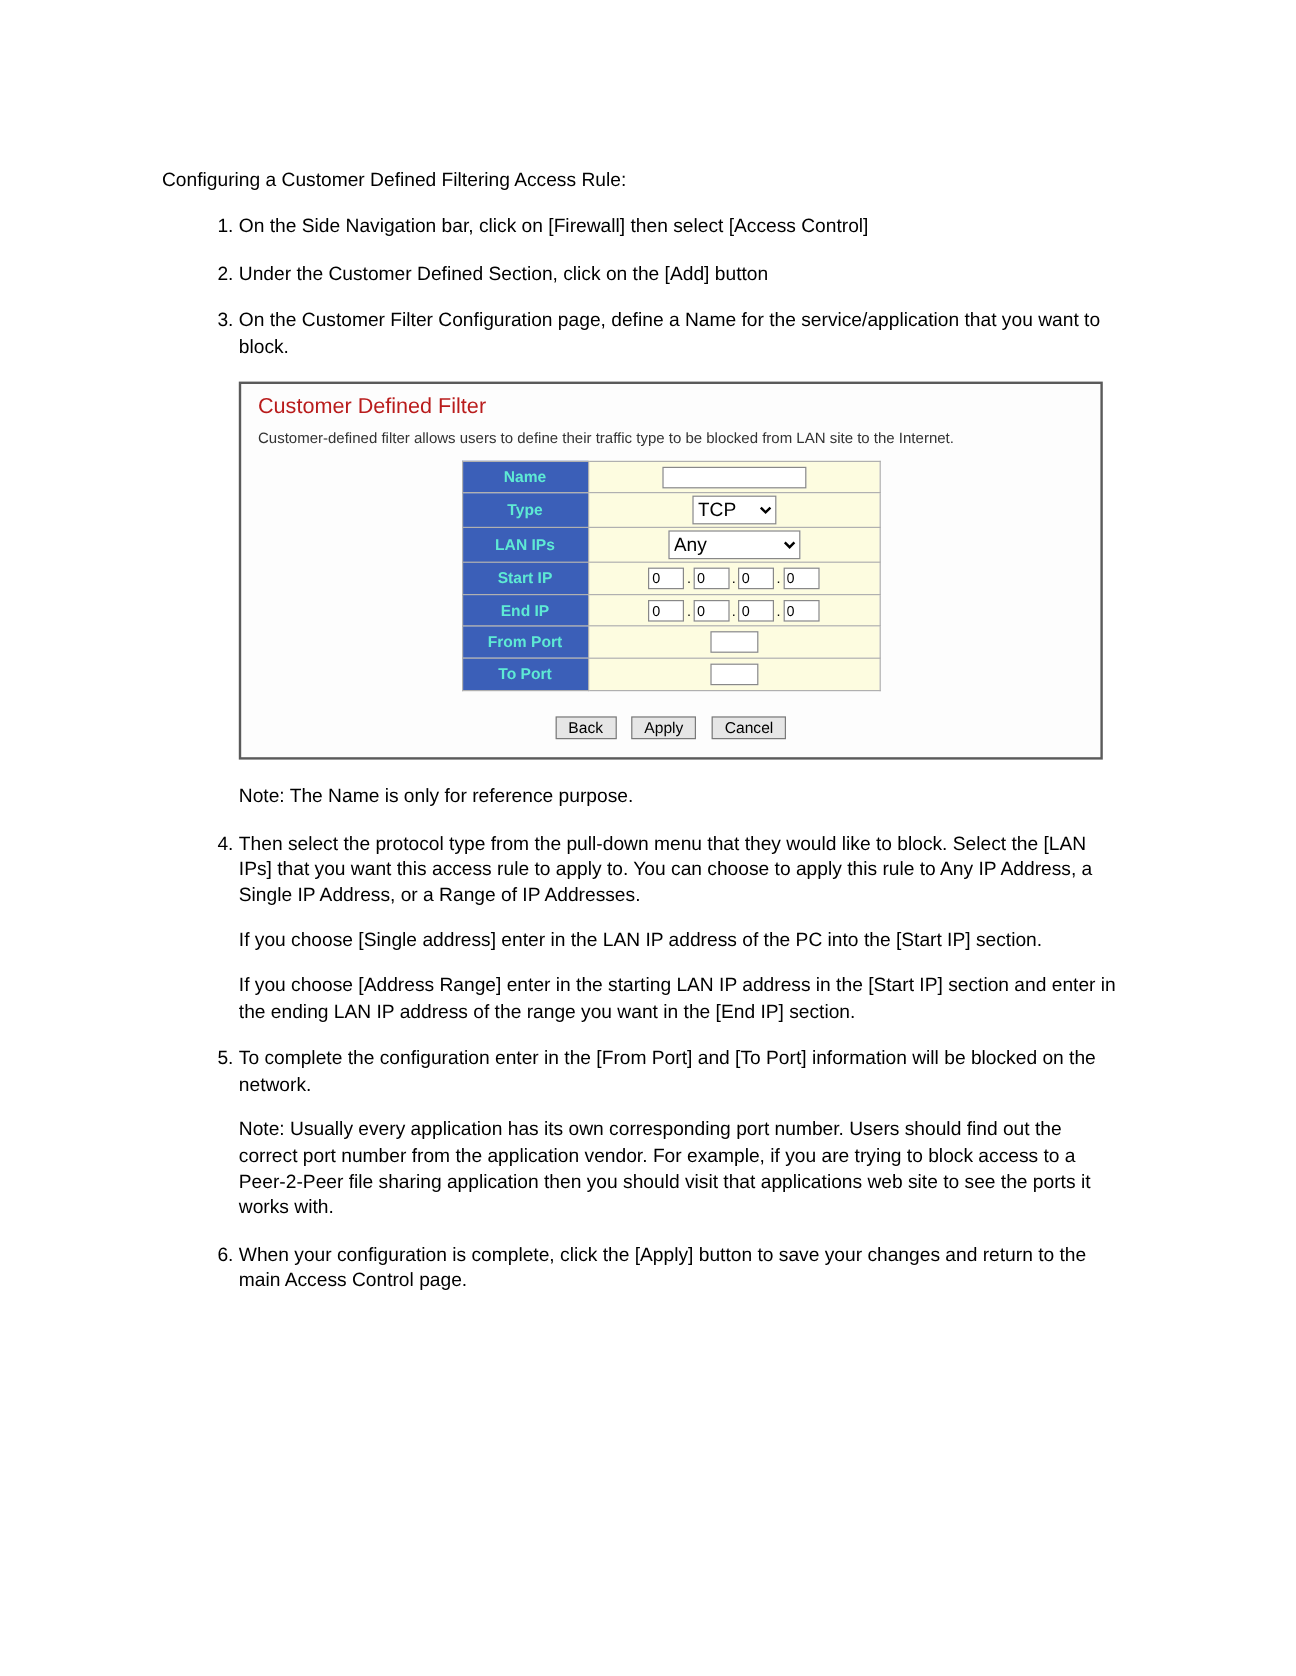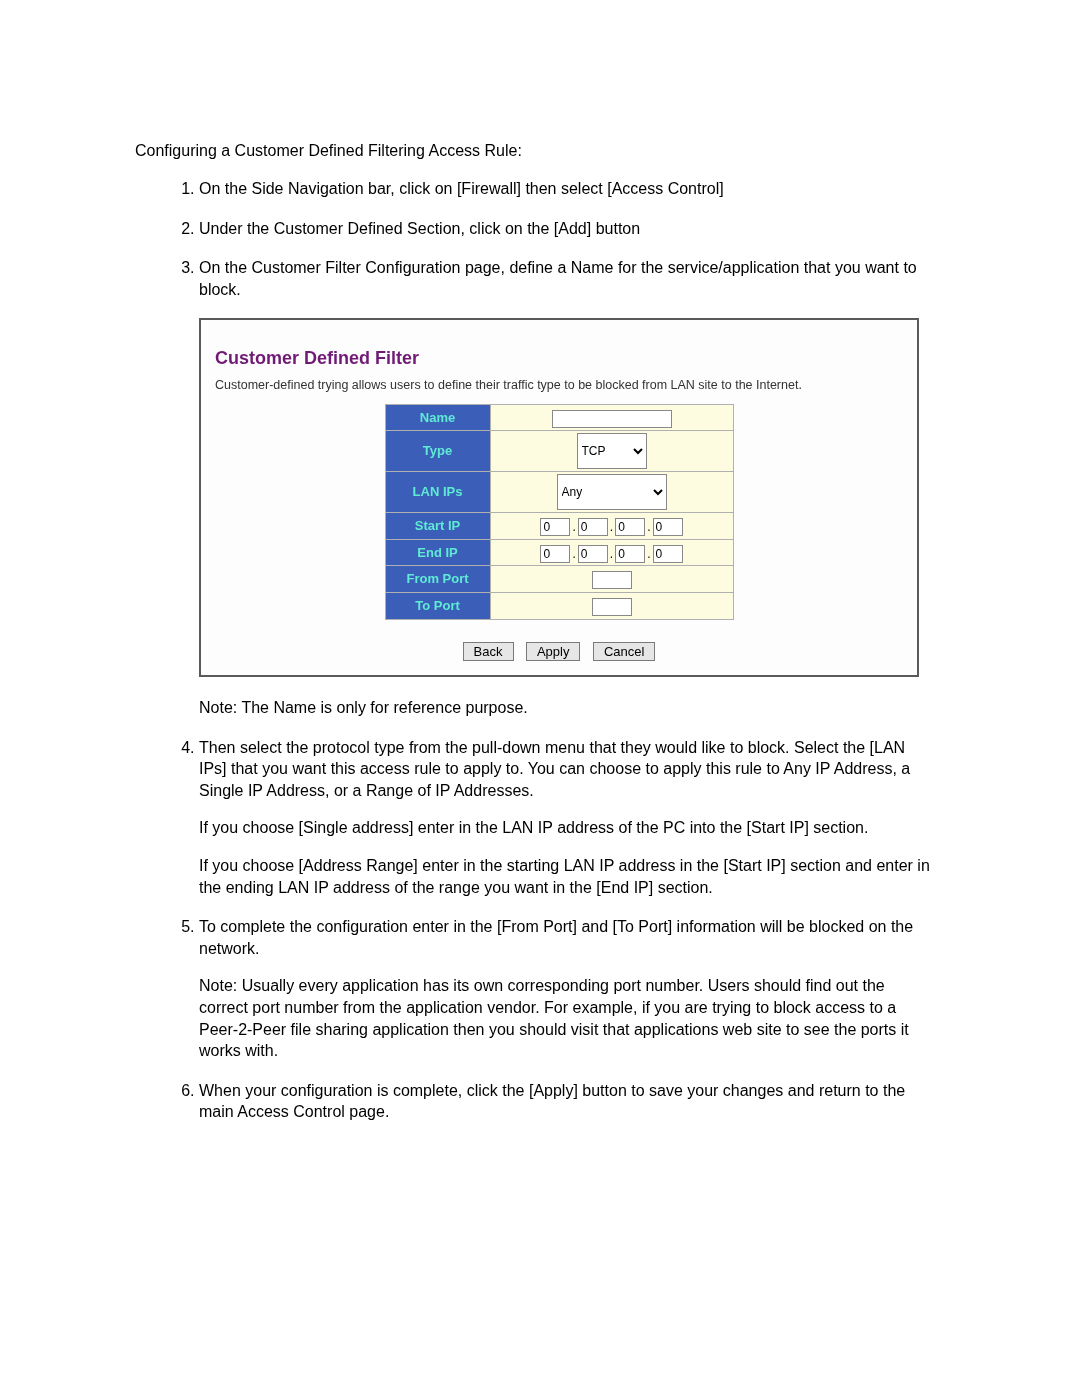--- a/index.html
+++ b/index.html
@@ -28,24 +28,24 @@
     line-height: 1.35;
   }
   .filter-panel {
     margin: 18px 0 20px 0;
     width: 720px;
     border: 2px solid #5a5a5a;
     background: #fdfdfd;
     box-sizing: border-box;
   }
   .panel-title {
-    color: #701a75;
-    font-weight: bold;
+    color: #b91c1c;
+    font-weight: normal;
     font-size: 18px;
-    padding: 26px 12px 6px 14px;
+    padding: 6px 12px 6px 14px;
   }
   .panel-desc {
     font-size: 12.5px;
     color: #333;
     padding: 0 14px 10px 14px;
   }
   .filter-table {
     margin: 0 auto 14px auto;
     border-collapse: collapse;
   }
@@ -70,24 +70,24 @@
   .txtin {
     font-size: 12px;
     height: 18px;
     background: #fff;
     border: 1px solid #888;
     box-sizing: border-box;
   }
   .txt-name { width: 120px; }
   .txt-port { width: 40px; }
   .sel {
-    font-size: 12px;
+    font-size: 16px;
     background: #fff;
     border: 1px solid #888;
-    height: 36px;
+    height: 24px;
   }
   .sel-type { width: 70px; }
   .sel-lan  { width: 110px; }
   .ip-row { display: inline-flex; align-items:center; gap:2px; }
   .ipseg {
     width: 30px; height:18px; font-size:12px;
     border:1px solid #888; background:#fff;
     box-sizing:border-box; padding-left:2px;
   }
   .ipdot { font-size:12px; }
@@ -110,21 +110,21 @@
 <div class="intro">Configuring a Customer Defined Filtering Access Rule:</div>
 
 <ol class="steps">
   <li>On the Side Navigation bar, click on [Firewall] then select [Access Control]</li>
   <li>Under the Customer Defined Section, click on the [Add] button</li>
   <li>
     <span>On the Customer Filter Configuration page, define a Name for the service/application that you want to block.</span>
 
     <div class="filter-panel">
       <div class="panel-title">Customer Defined Filter</div>
-      <div class="panel-desc">Customer-defined trying allows users to define their traffic type to be blocked from LAN site to the Internet.</div>
+      <div class="panel-desc">Customer-defined filter allows users to define their traffic type to be blocked from LAN site to the Internet.</div>
 
       <table class="filter-table">
         <tbody>
               <tr>
           <td class="lbl-cell">Name</td>
           <td class="val-cell"><input class="txtin txt-name" style=""></td>
         </tr>
         <tr>
           <td class="lbl-cell">Type</td>
           <td class="val-cell">

